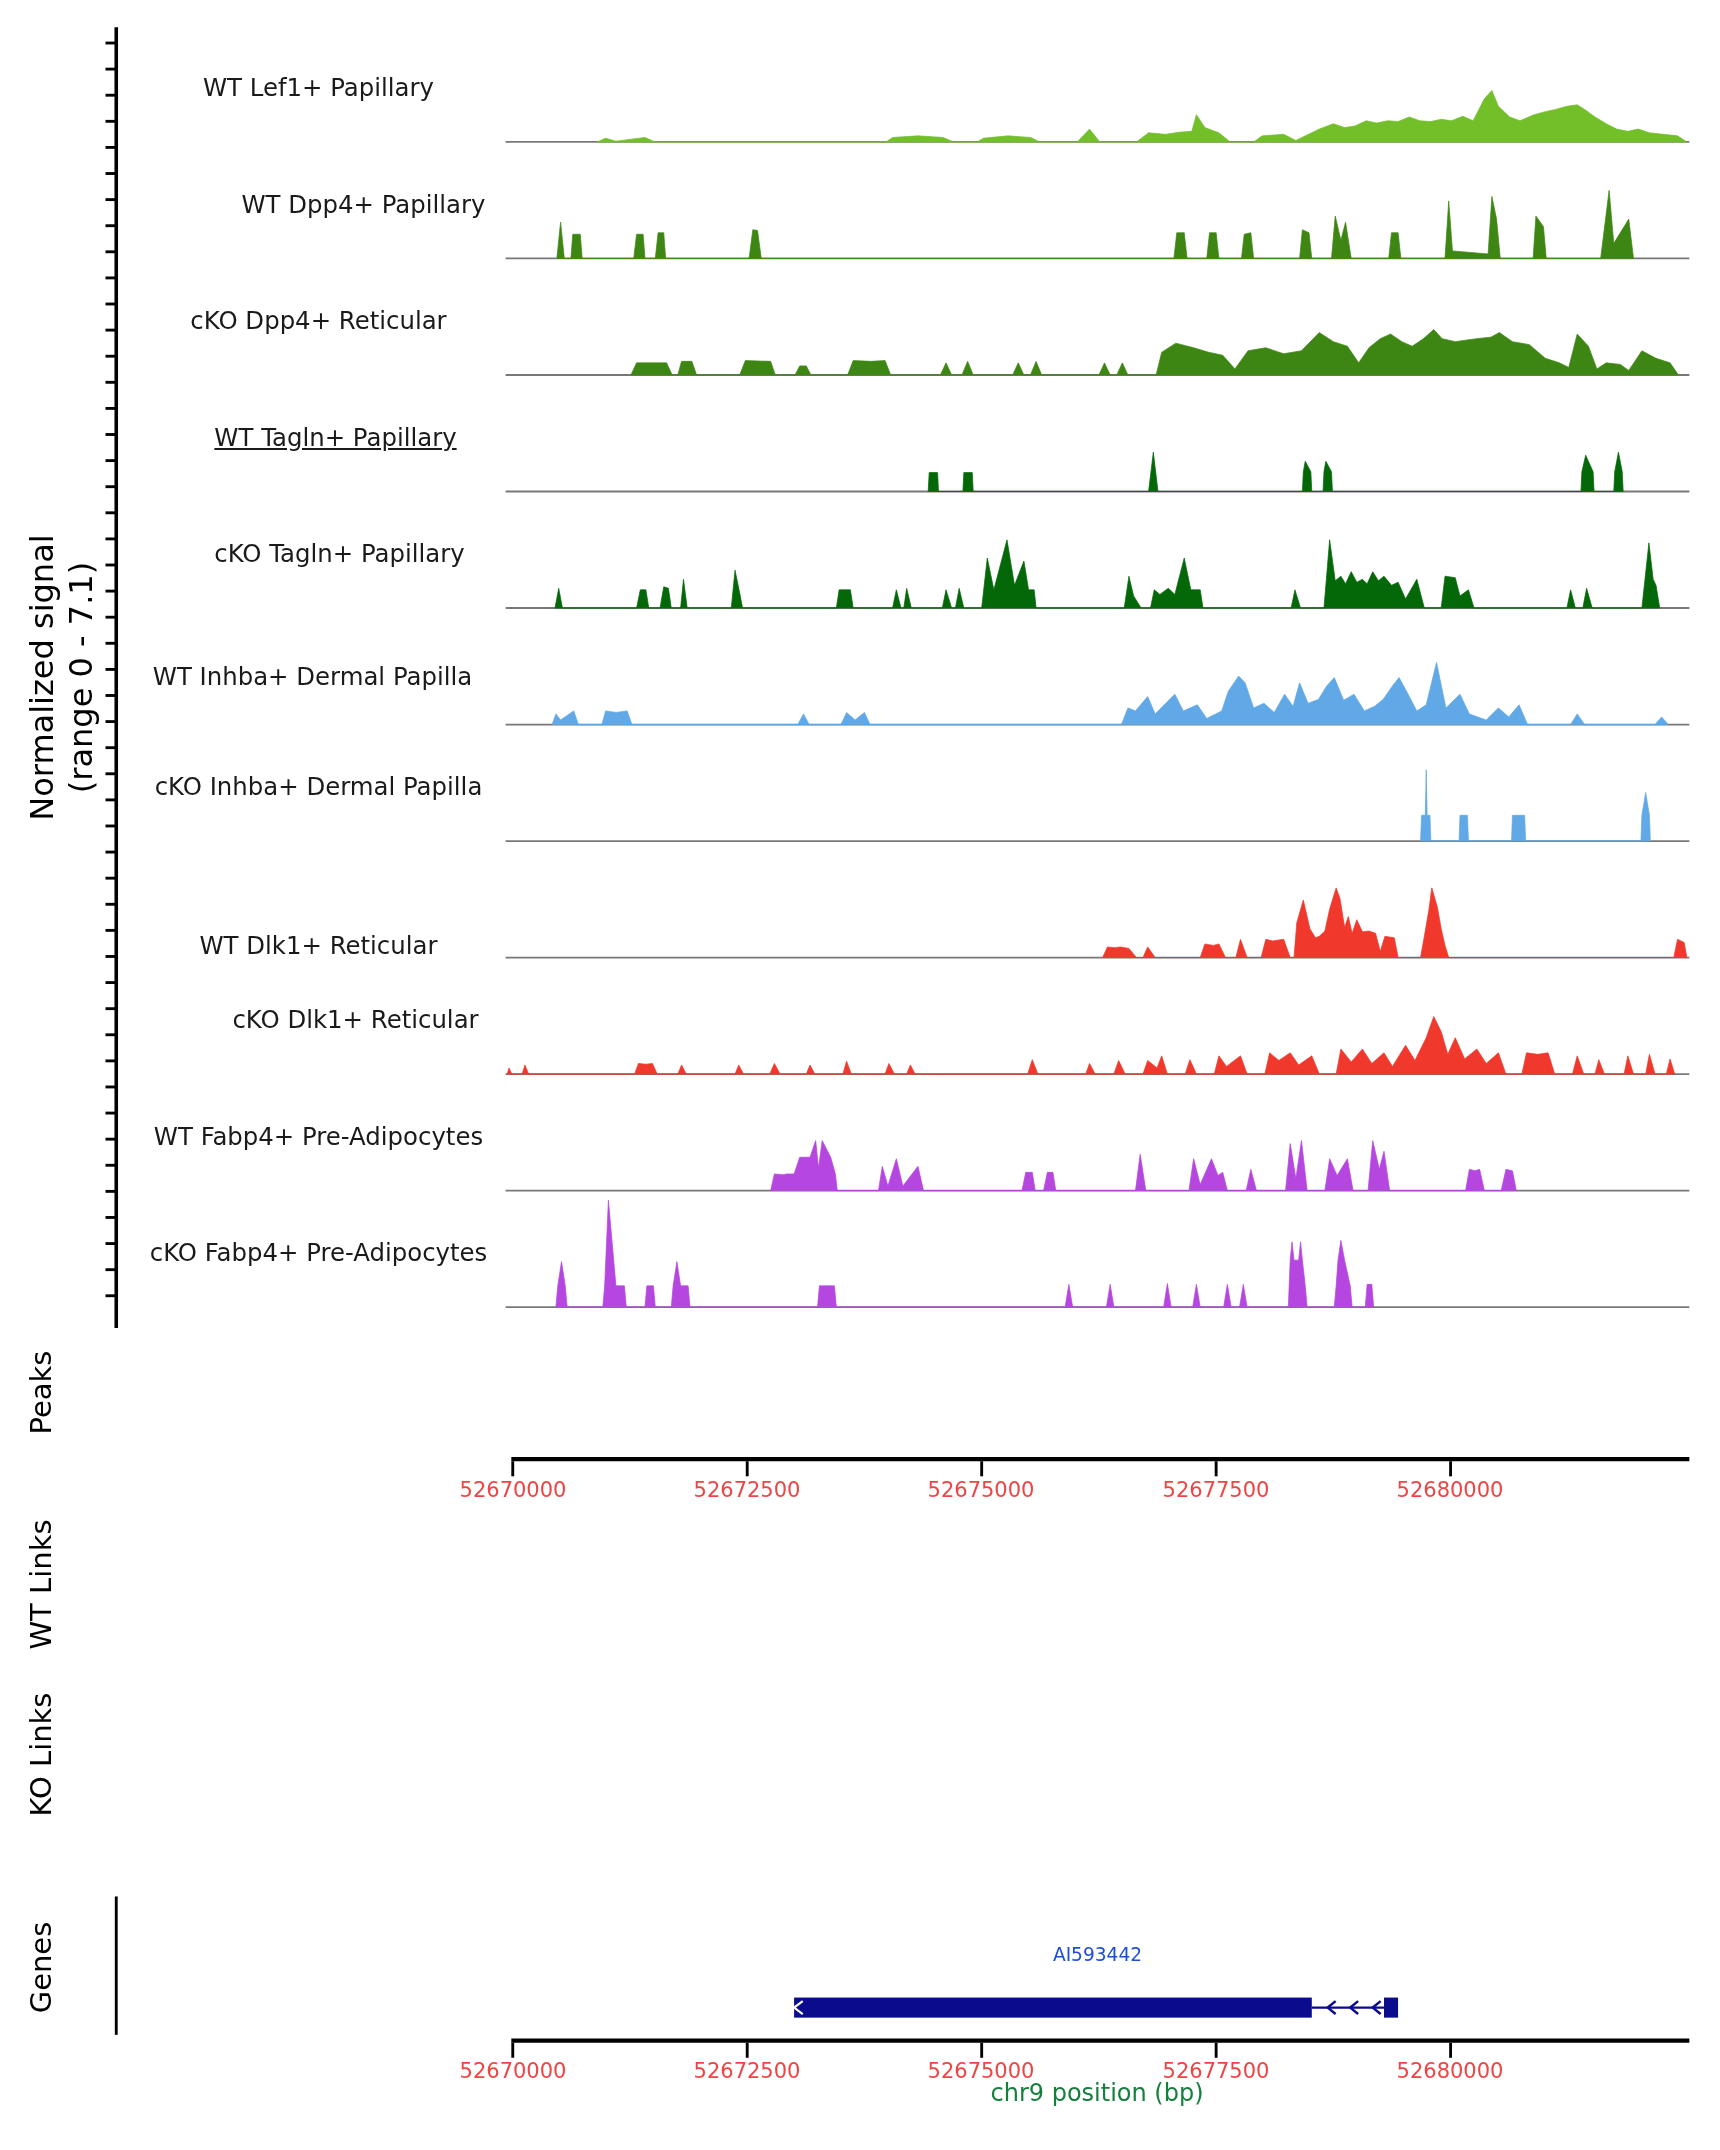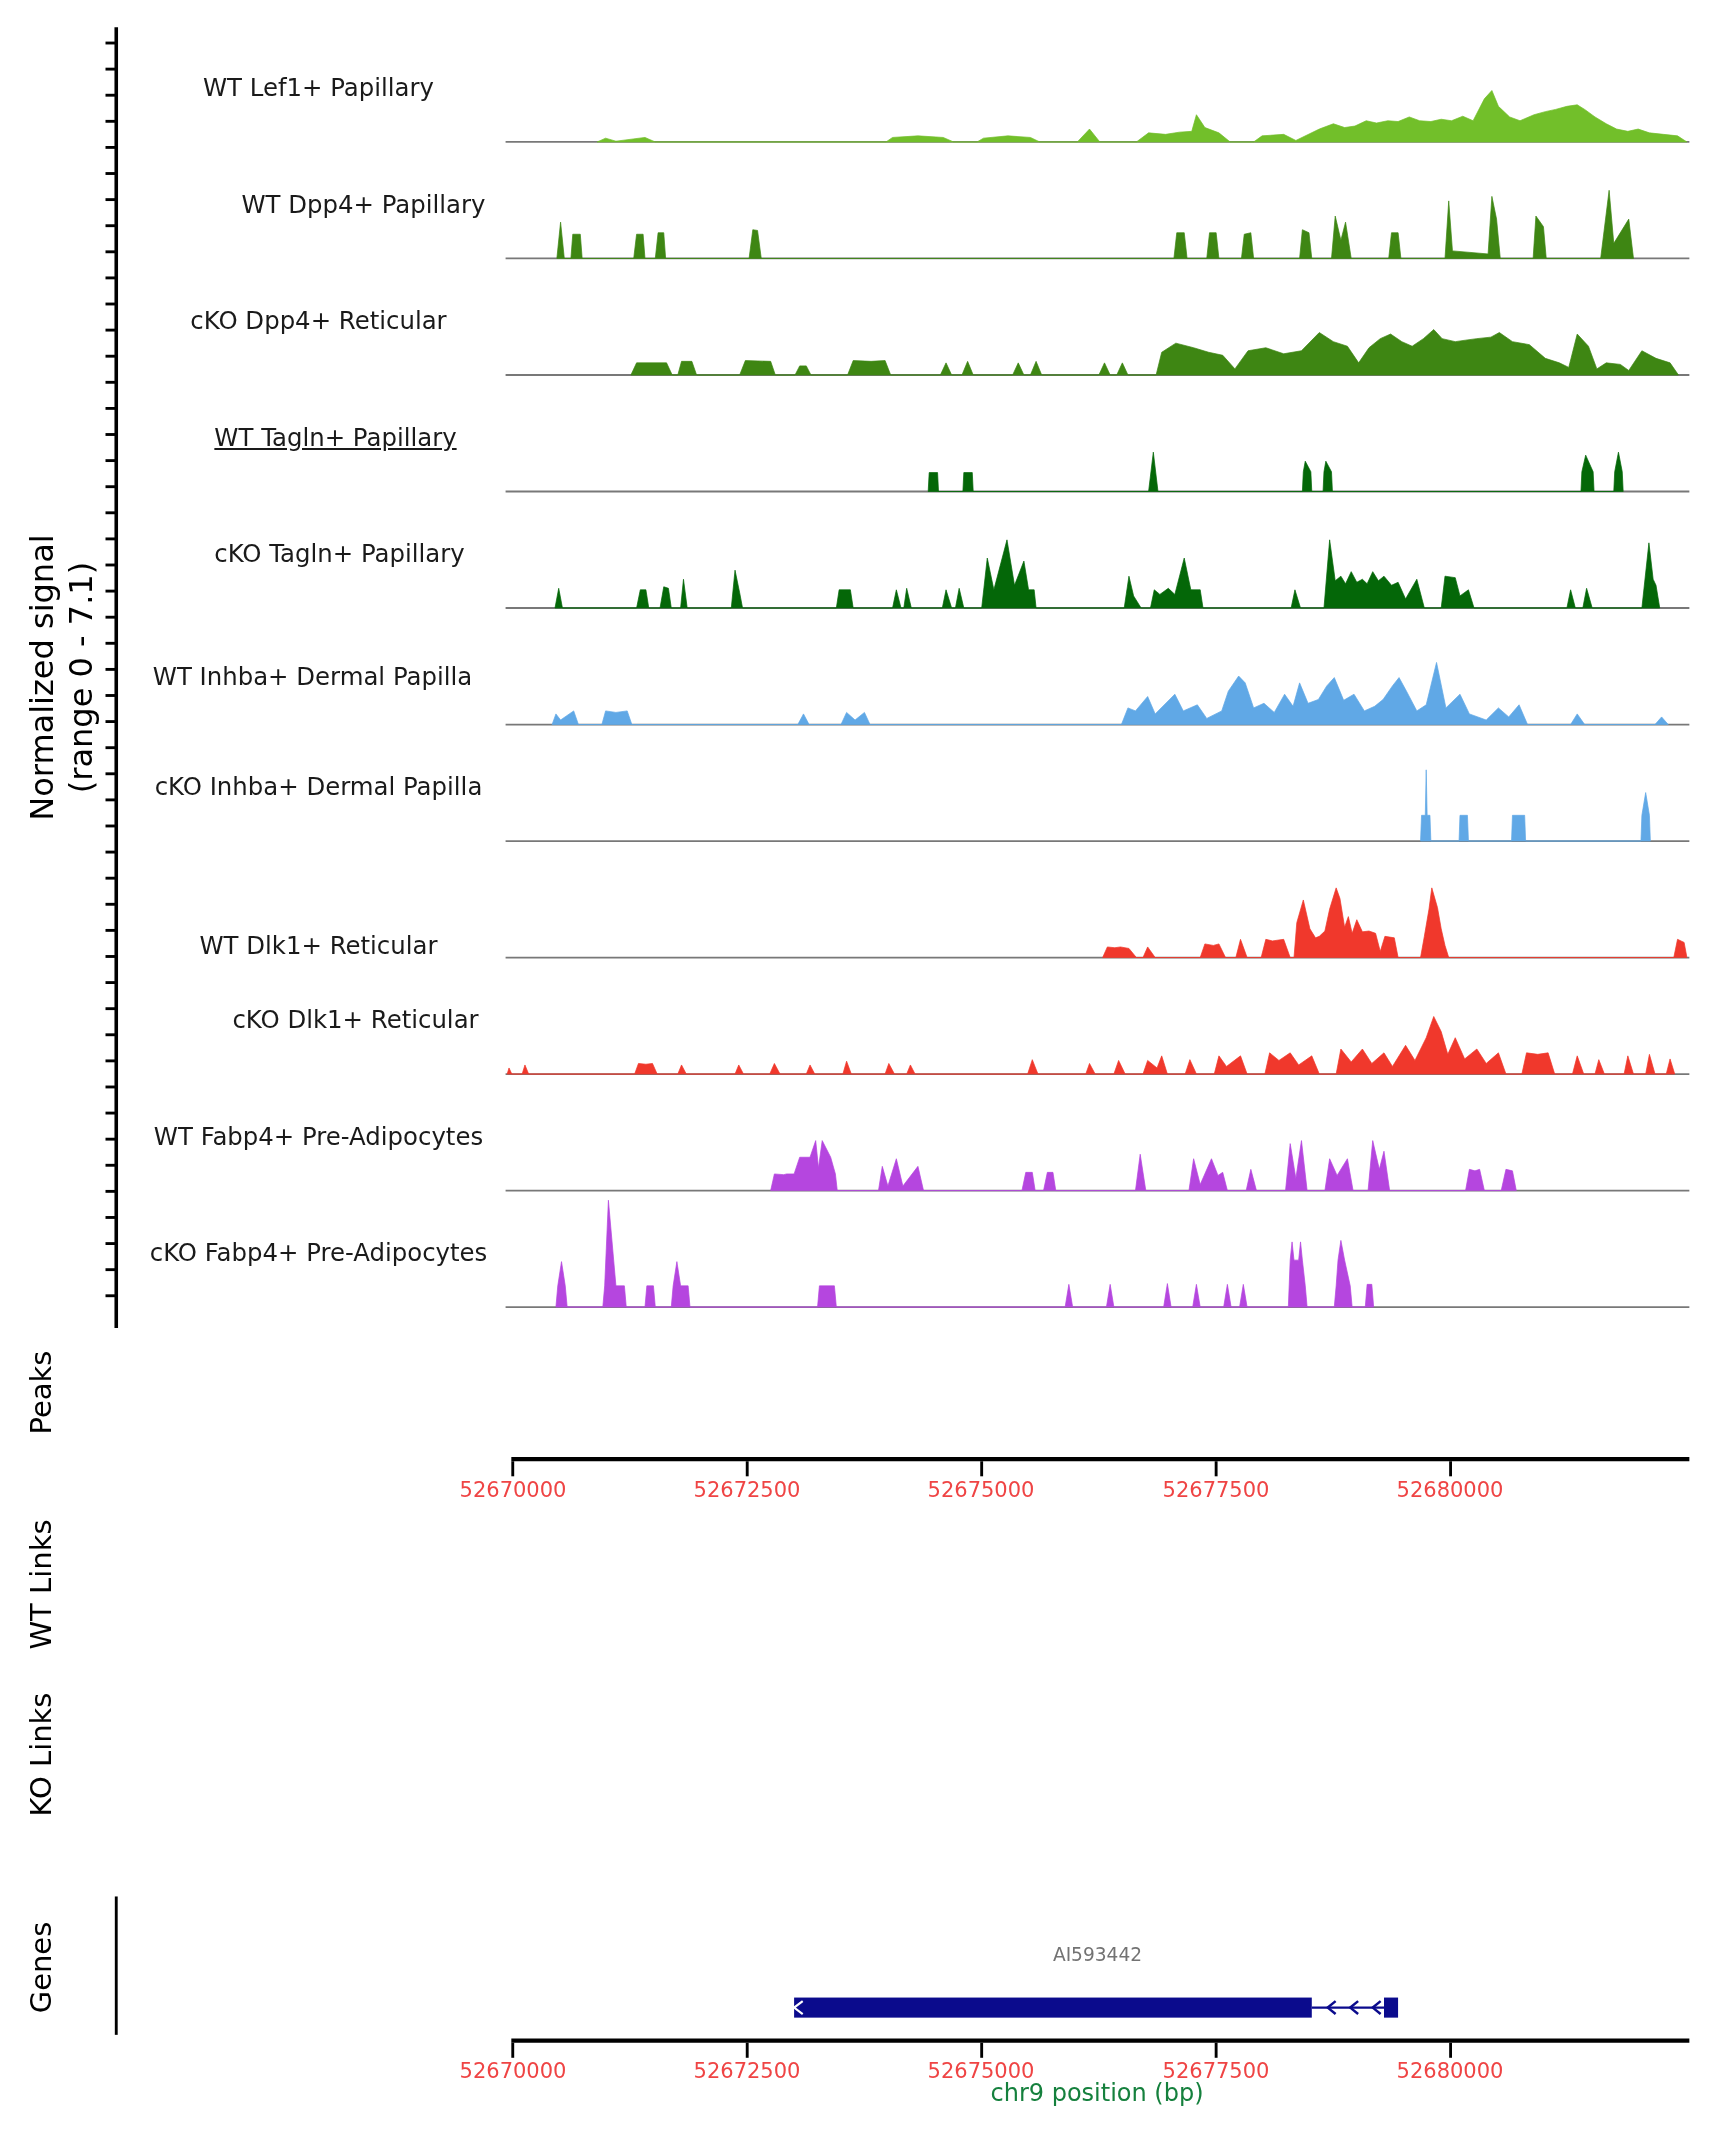--- a/index.html
+++ b/index.html
@@ -4,21 +4,21 @@
 <style>
   html,body{margin:0;padding:0;background:#ffffff;}
   #figure{position:relative;width:1721px;height:2151px;background:#ffffff;overflow:hidden;
           font-family:"DejaVu Sans","Liberation Sans",sans-serif;color:#1a1a1a;}
   #plot{position:absolute;left:0;top:0;}
   .track-label{position:absolute;width:401px;text-align:center;font-size:24.4px;line-height:32px;color:#1a1a1a;white-space:nowrap;}
   .tick-label{position:absolute;width:172px;text-align:center;font-size:21px;color:#ef4444;white-space:nowrap;}
   .rot{position:absolute;text-align:center;transform:rotate(-90deg);transform-origin:center center;white-space:nowrap;}
   .side-label{font-size:29px;color:#000;}
   .ylabel{font-size:32px;color:#000;}
-  #gene-name{position:absolute;width:287px;text-align:center;font-size:18.6px;color:#737373;}
+  #gene-name{position:absolute;width:287px;text-align:center;font-size:18.6px;color:#1d4ed8;}
   #xlabel{position:absolute;width:574px;text-align:center;font-size:24px;color:#15803d;}
 </style>
 </head>
 <body>
 
 <div id="figure">
   <svg id="plot" width="1721" height="2151" viewBox="0 0 2400 3000">
       <line x1="162" y1="38" x2="162" y2="1852" stroke="#000" stroke-width="5"></line>
       <line x1="147" y1="60" x2="162" y2="60" stroke="#000" stroke-width="4"></line>
       <line x1="147" y1="96.4" x2="162" y2="96.4" stroke="#000" stroke-width="4"></line>

